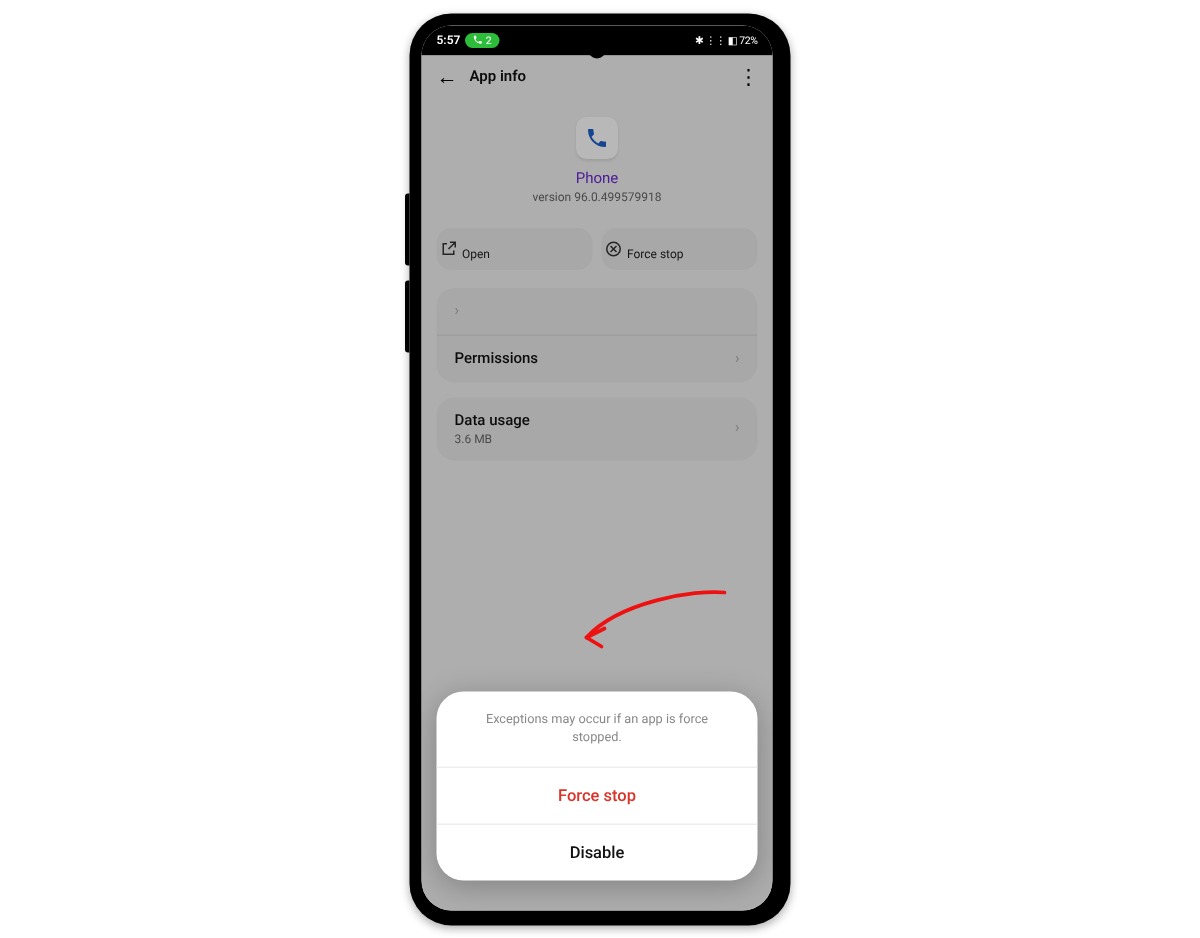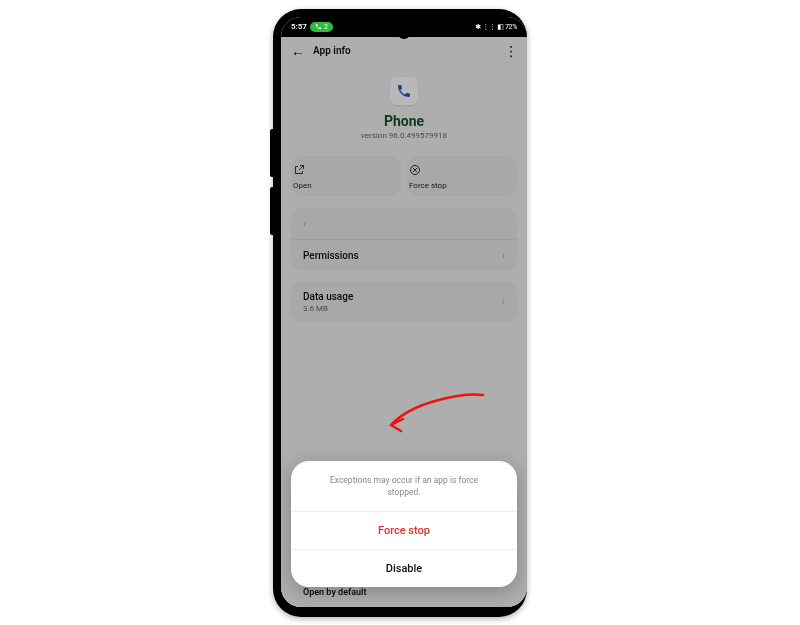--- a/index.html
+++ b/index.html
@@ -11,21 +11,21 @@
     display: flex;
     align-items: center;
     justify-content: center;
     position: relative;
   }
   .phone-frame {
     width: 254px;
     height: 608px;
     background: #000;
     border-radius: 28px;
-    padding: 8px 0 10px 8px;
+    padding: 8px 12px 10px 8px;
     position: relative;
     box-shadow: 0 2px 6px rgba(0,0,0,0.3);
   }
   .side-button {
     position: absolute;
     left: -3px;
     width: 3px;
     background: #000;
     border-radius: 2px 0 0 2px;
   }
@@ -104,35 +104,35 @@
     width: 28px;
     height: 28px;
     background: #fff;
     border-radius: 7px;
     display: flex;
     align-items: center;
     justify-content: center;
     box-shadow: 0 1px 2px rgba(0,0,0,0.1);
   }
   .app-icon svg { width: 16px; height: 16px; }
-  .app-name { font-size: 14px; font-weight: 700; margin-top: 8px; color: #14532d; }
+  .app-name { font-size: 10px; font-weight: 400; margin-top: 8px; color: #6d28d9; }
   .app-version { font-size: 8px; color: #666; margin-top: 2px; }
   .action-row {
     display: flex;
     gap: 6px;
     padding: 10px 10px 12px 10px;
   }
   .action-btn {
     flex: 1;
     background: #e9e9e9;
     border-radius: 10px;
     padding: 8px 2px 6px 2px;
     display: flex;
-    flex-direction: column;
-    align-items: flex-start;
+    flex-direction: row;
+    align-items: flex-end;
     gap: 3px;
   }
   .action-btn.disabled { opacity: 0.5; }
   .action-btn .ico { font-size: 12px; color: #333; line-height: 1; }
   .action-btn .lbl { font-size: 8px; color: #222; }
   .action-btn.disabled .lbl { color: #888; }
   .card {
     background: #eaeaea;
     border-radius: 12px;
     margin: 0 10px 10px 10px;
@@ -277,27 +277,20 @@
         <div class="list-item">
           <div class="li-text">
             <span class="li-title">Data usage</span>
             <span class="li-sub gray">3.6 MB</span>
           </div>
           <span class="chev">›</span>
         </div>
       </div>
     </div>
 
-    <div class="peek dim">
-      <div class="list-item">
-        <div class="li-text">
-          <span class="li-title">Open by default</span>
-        </div>
-      </div>
-    </div>
 
     <div class="dialog">
       <div class="dialog-msg">Exceptions may occur if an app is force stopped.</div>
       <div class="dialog-btn danger">Force stop</div>
       <div class="dialog-btn cancel">Disable</div>
     </div>
 
     <svg class="arrow-annot" style="left:92px; top:372px;" width="120" height="50" viewBox="0 0 120 50">
       <path d="M110 6 C 90 4, 40 12, 18 36" fill="none" stroke="#e11" stroke-width="2.5" stroke-linecap="round"></path>
       <path d="M18 36 L30 30 M18 36 L28 42" fill="none" stroke="#e11" stroke-width="2.5" stroke-linecap="round"></path>

